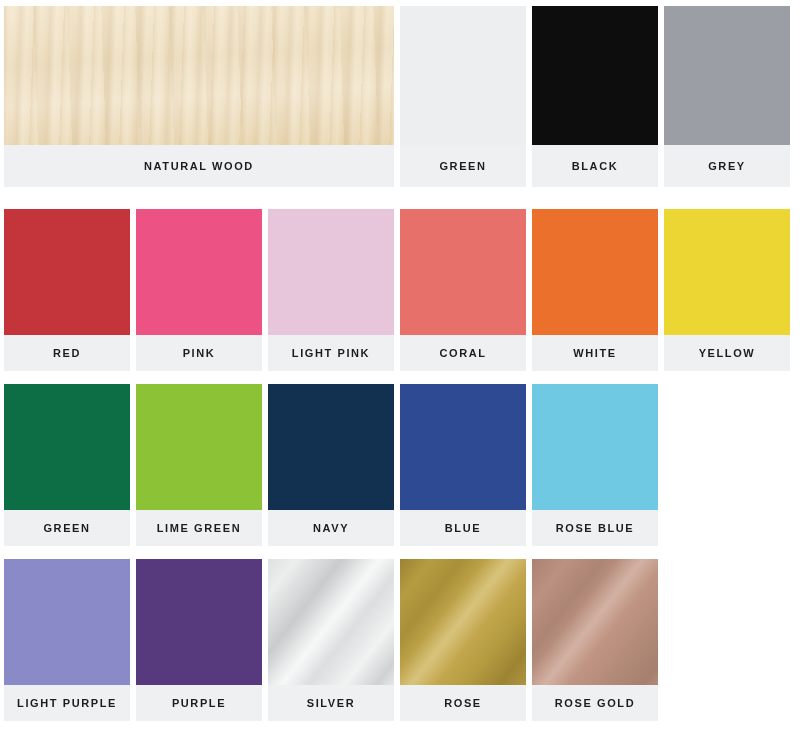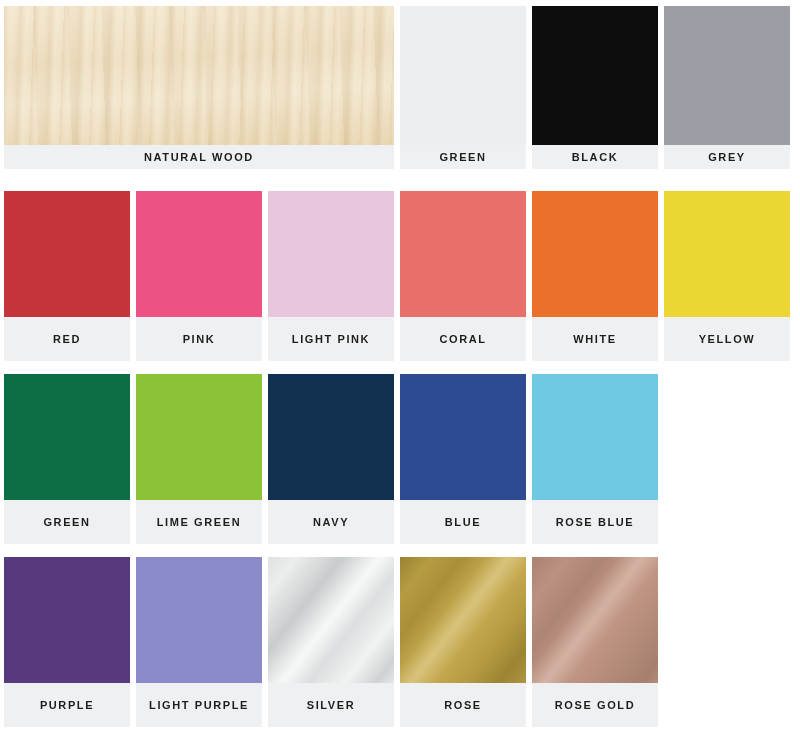--- a/index.html
+++ b/index.html
@@ -45,32 +45,32 @@
   .swatch {
     width: 100%;
     position: relative;
     overflow: hidden;
   }
   .sw-tall { height: 139px; }
   .sw-std  { height: 126px; }
 
   .caption {
     background: #eff0f1;
-    height: 44px;
+    height: 36px;
     display: flex;
     align-items: center;
     justify-content: center;
     color: #1d1d1d;
     font-size: 11px;
     font-weight: bold;
     letter-spacing: 1.6px;
     text-align: center;
     white-space: nowrap;
   }
-  .caption-tall { height: 24px; }
+  .caption-tall { height: 42px; }
 
   
   .wood {
     background:
       repeating-linear-gradient(92deg,
         rgba(198,166,116,0.17) 0px,
         rgba(198,166,116,0.00) 3px,
         rgba(255,250,236,0.20) 7px,
         rgba(198,166,116,0.00) 12px,
         rgba(182,148,99,0.13) 17px,
@@ -181,26 +181,26 @@
         <div class="swatch sw-std" style="background: rgb(46, 74, 147);"></div>
         <div class="caption">BLUE</div>
       </div>
       <div class="cell cell-w1">
         <div class="swatch sw-std" style="background: rgb(111, 201, 227);"></div>
         <div class="caption">ROSE BLUE</div>
       </div>
     </div>
     <div class="row row-last">
       <div class="cell cell-w1">
+        <div class="swatch sw-std" style="background: rgb(138, 138, 200);"></div>
+        <div class="caption">LIGHT PURPLE</div>
+      </div>
+      <div class="cell cell-w1">
         <div class="swatch sw-std" style="background: rgb(87, 58, 126);"></div>
         <div class="caption">PURPLE</div>
-      </div>
-      <div class="cell cell-w1">
-        <div class="swatch sw-std" style="background: rgb(138, 138, 200);"></div>
-        <div class="caption">LIGHT PURPLE</div>
       </div>
       <div class="cell cell-w1">
         <div class="swatch sw-std metal-silver">
           <div class="sheen-overlay"></div>
         </div>
         <div class="caption">SILVER</div>
       </div>
       <div class="cell cell-w1">
         <div class="swatch sw-std metal-gold">
           <div class="sheen-overlay"></div>

